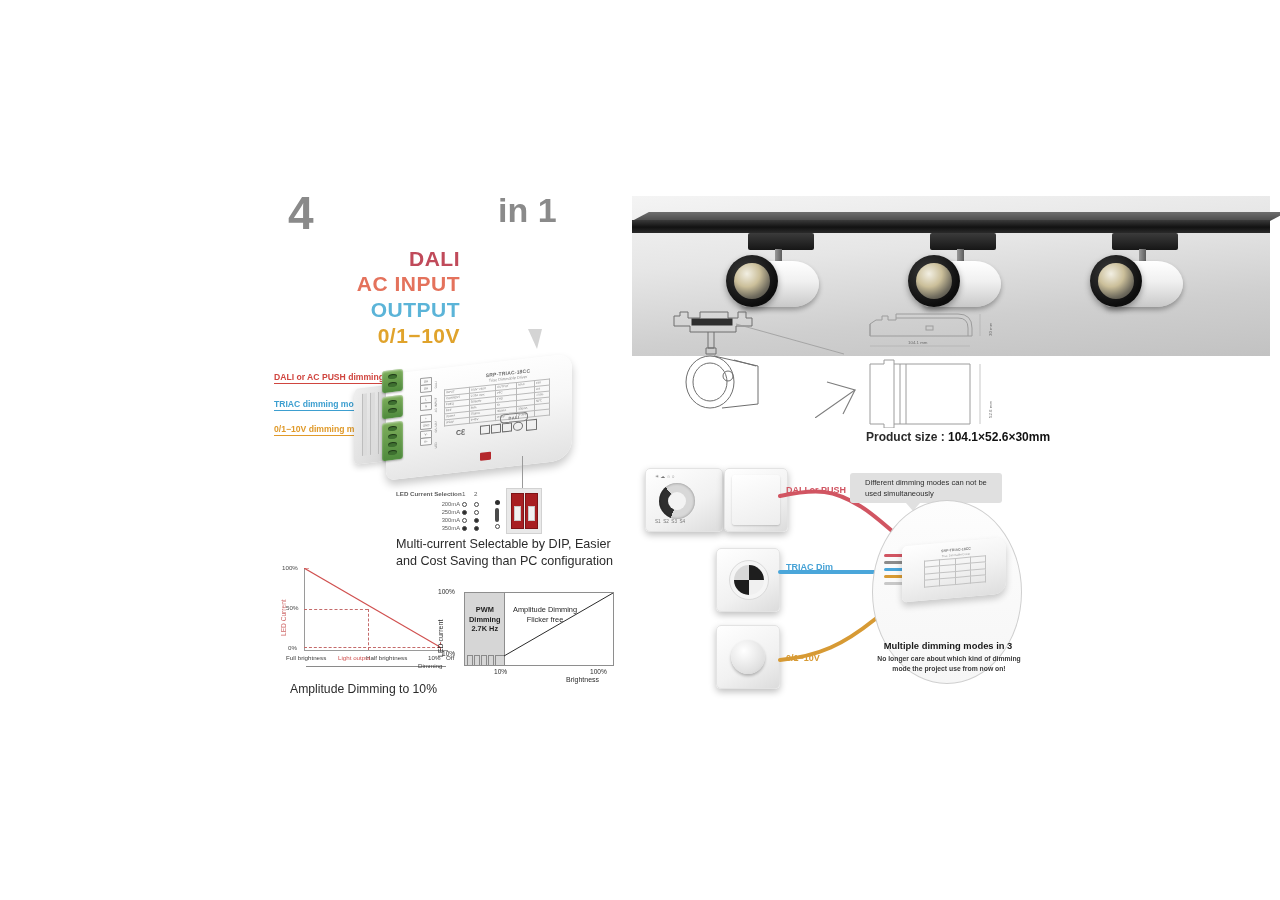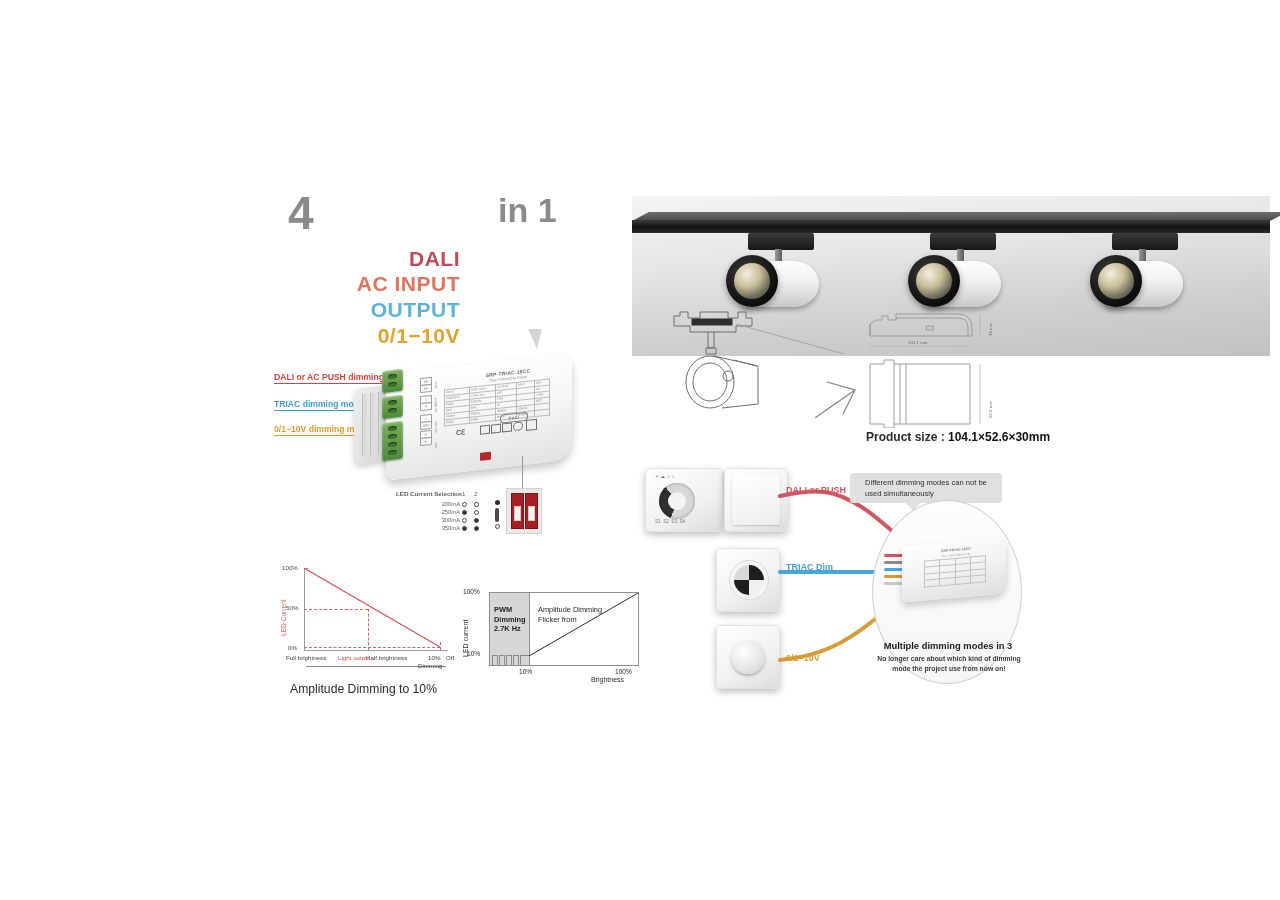--- a/index.html
+++ b/index.html
@@ -87,21 +87,21 @@
   .xcap{position:absolute;font-size:6.2px;color:#3b3b3b;white-space:nowrap;}
   .dashed-h{position:absolute;border-top:1px dashed #c46a6a;height:0;}
   .dashed-v{position:absolute;border-left:1px dashed #c46a6a;width:0;}
   #c1-line{position:absolute;left:36px;top:6px;width:144px;height:82px;}
   #c1-lightout{position:absolute;left:70px;top:92px;font-size:6.2px;color:#d0504f;}
   #c1-dimarrow{position:absolute;left:38px;top:104px;width:140px;height:1px;background:#8a8a8a;}
   #c1-dimlabel{position:absolute;left:150px;top:100px;font-size:6.2px;color:#3b3b3b;}
   #c1-caption{left:290px;top:682px;width:220px;font-size:12.2px;color:#2b2b2b;}
 
   
-  #chart2{left:463px;top:588px;width:180px;height:92px;}
+  #chart2{left:438px;top:588px;width:180px;height:92px;text-align:center;}
   #c2-frame{position:absolute;left:26px;top:4px;width:148px;height:72px;border:1px solid #8e8e8e;background:#fff;}
   #c2-pwmzone{position:absolute;left:0;top:0;width:39px;height:72px;background:#d6d6d6;border-right:1px solid #8e8e8e;}
   .pwm-bar{position:absolute;bottom:0;width:4px;background:#d6d6d6;border:1px solid #8a8a8a;border-bottom:none;}
   #c2-slope{position:absolute;left:39px;top:0;width:109px;height:72px;}
   #c2-pwmtxt{position:absolute;left:4px;top:12px;font-size:7.4px;font-weight:bold;color:#1f1f1f;line-height:9.5px;}
   #c2-amptxt{position:absolute;left:48px;top:12px;font-size:7.4px;color:#1f1f1f;line-height:10px;}
   .c2-ylab{position:absolute;font-size:6.6px;color:#2b2b2b;}
   #c2-ytitle{position:absolute;left:6px;top:62px;transform:rotate(-90deg);transform-origin:left bottom;font-size:7px;color:#2b2b2b;white-space:nowrap;}
   .c2-xlab{position:absolute;font-size:6.6px;color:#2b2b2b;}
   #c2-xtitle{position:absolute;left:128px;top:88px;font-size:7px;color:#2b2b2b;}
@@ -327,20 +327,21 @@
     <span id="sw-stem"></span>
     <span id="sw-img">
       <span class="sw-blk" style="left:4px;">
         <span class="sw-lever" style="left:2px;"></span>
       </span>
       <span class="sw-blk" style="left:18px;">
         <span class="sw-lever" style="left:2px;"></span>
       </span>
     </span>
   </div>
+  <div class="abs nosel" id="dip-caption">Multi-current Selectable by DIP, Easier and Cost Saving than PC configuration</div>
 
   <div class="abs nosel" id="chart1">
     <span class="ax" id="c1-y"></span>
     <span class="ax" id="c1-x"></span>
 
     <span class="ylab-v" style="left:12px;top:74px;">LED Current</span>
     <span class="tick-t" style="left:14px;top:2px;">100%</span>
     <span class="tick-t" style="left:18px;top:42px;">50%</span>
     <span class="tick-t" style="left:20px;top:82px;">0%</span>
 
@@ -376,21 +377,21 @@
       <svg id="c2-slope" viewBox="0 0 109 72" preserveAspectRatio="none">
         <line x1="0" y1="63" x2="109" y2="0" stroke="#2b2b2b" stroke-width="1"></line>
       </svg>
       <div id="c2-pwmtxt">
         <span>PWM</span><br>
         <span>Dimming</span><br>
         <span>2.7K Hz</span>
       </div>
       <div id="c2-amptxt">
         <span>Amplitude Dimming</span><br>
-        <span>Flicker from</span>
+        <span>Flicker free</span>
       </div>
     </div>
     <span class="c2-ylab" style="left:0px;top:0px;">100%</span>
     <span class="c2-ylab" style="left:4px;top:62px;">10%</span>
     <span id="c2-ytitle">LED current</span>
     <span class="c2-xlab" style="left:56px;top:80px;">10%</span>
     <span class="c2-xlab" style="left:152px;top:80px;">100%</span>
     <span id="c2-xtitle">Brightness</span>
   </div>
 

